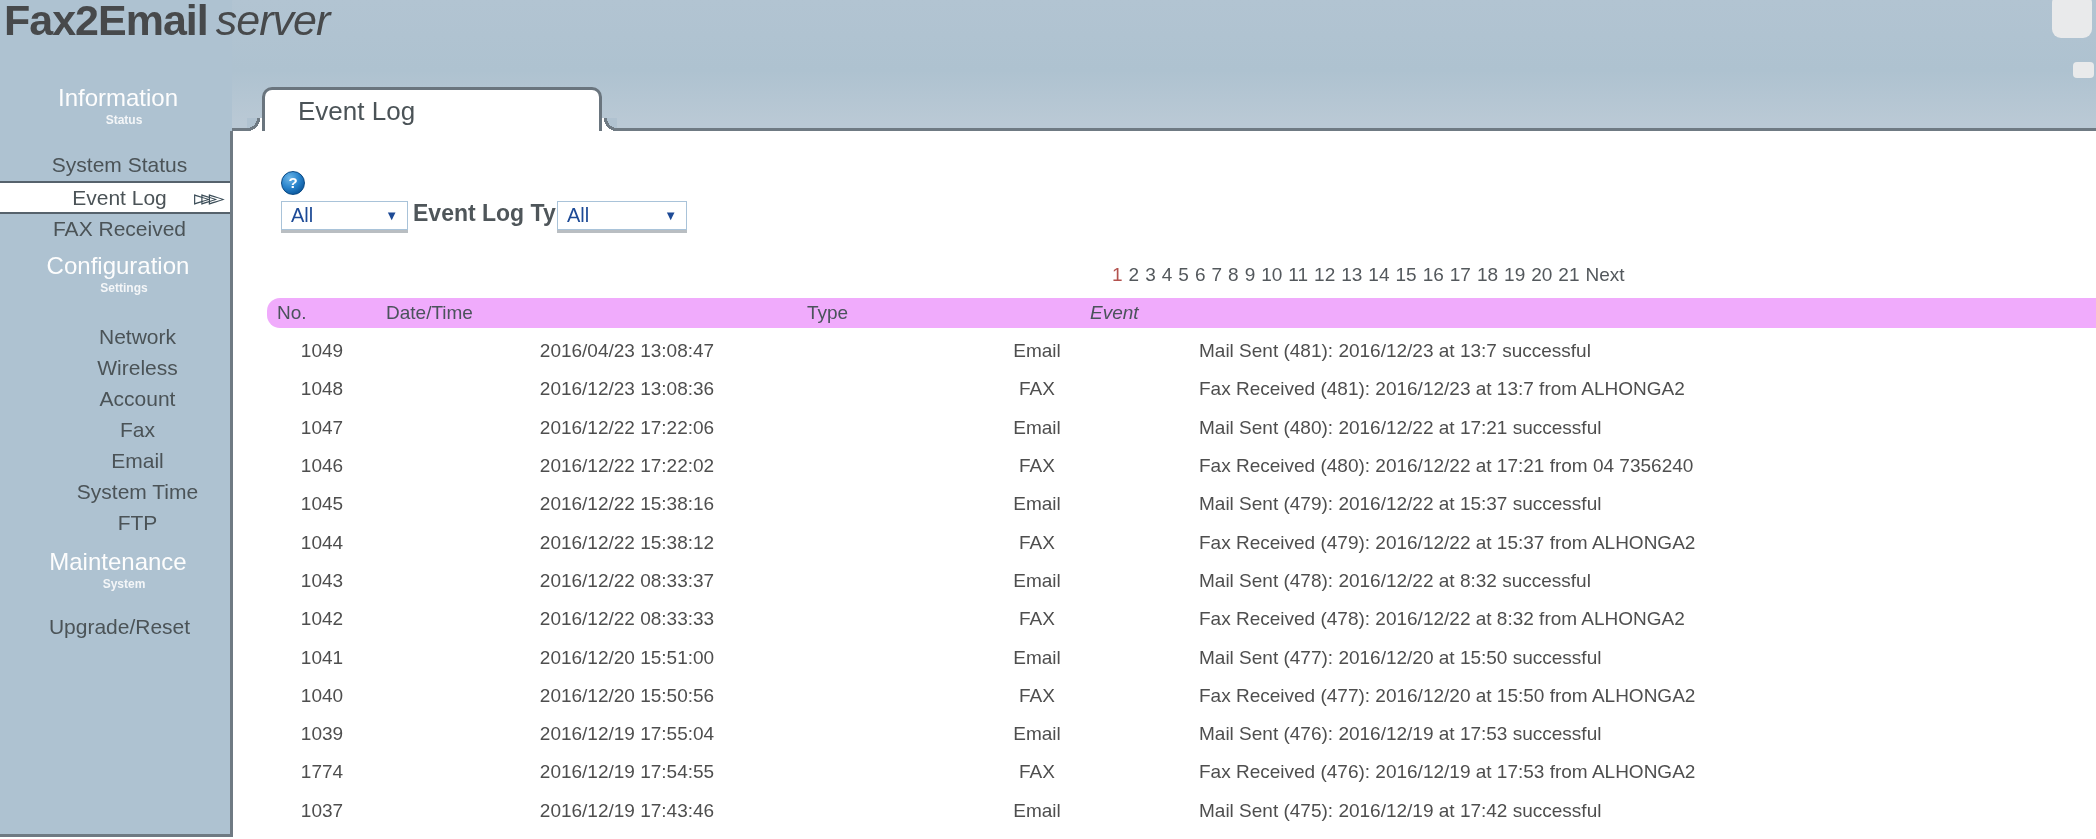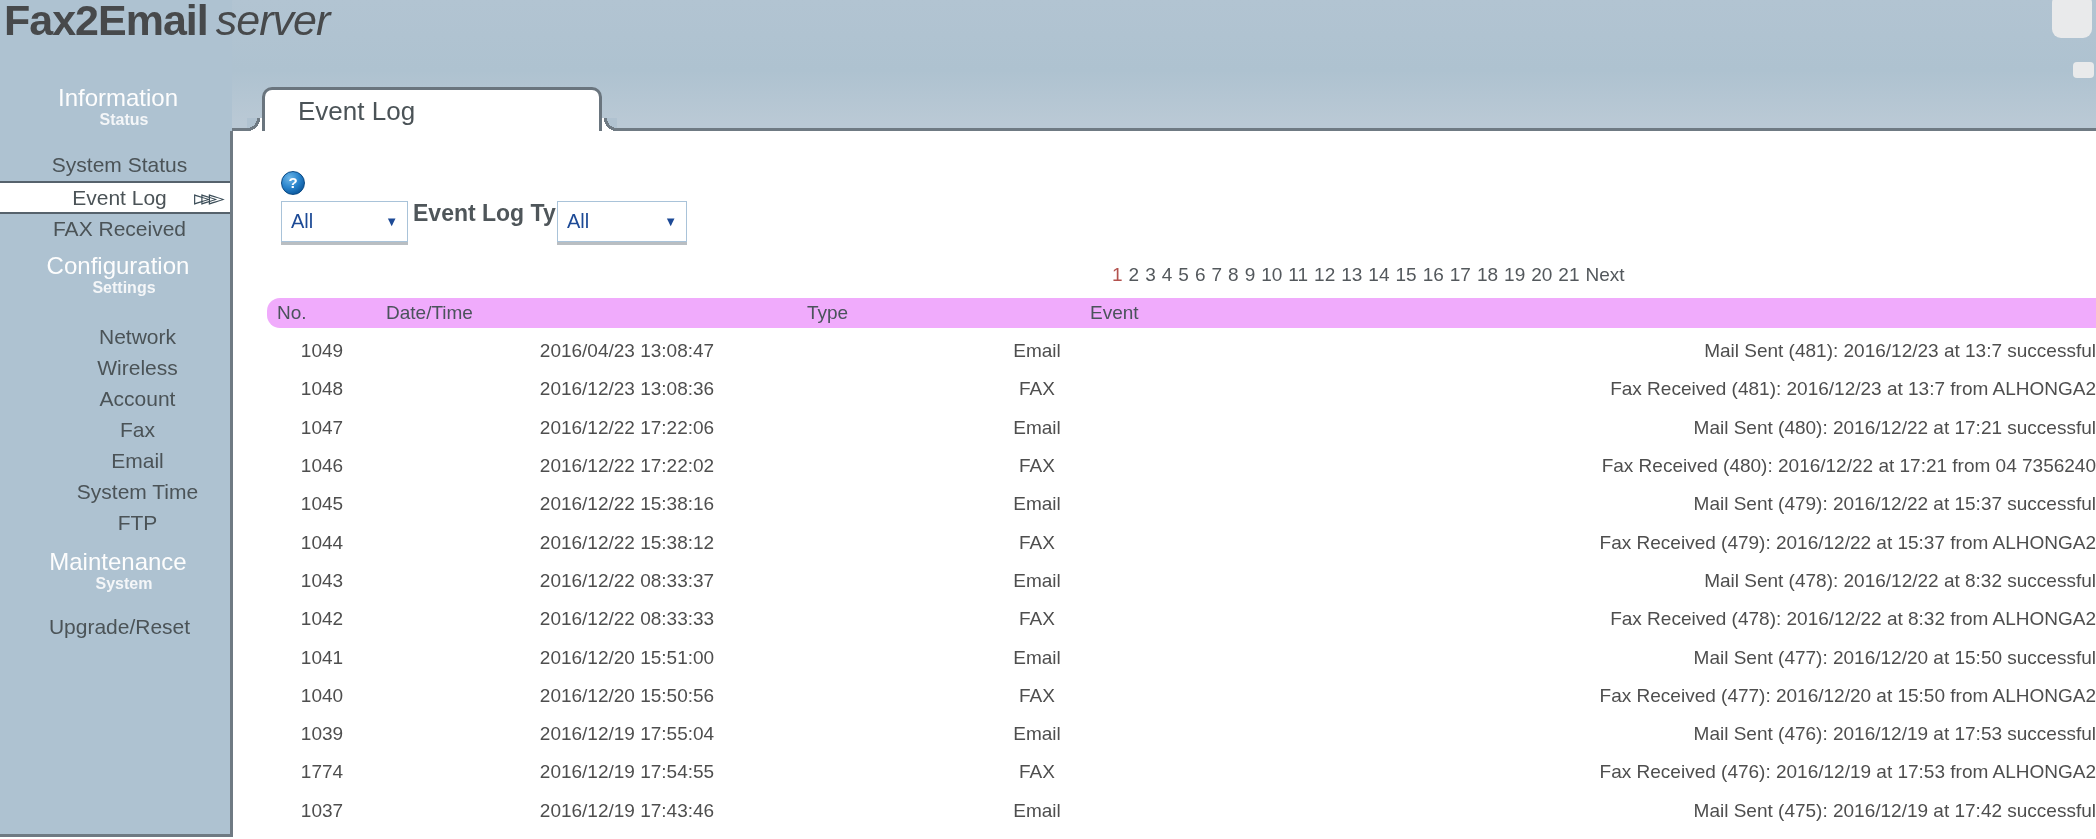--- a/index.html
+++ b/index.html
@@ -19,21 +19,21 @@
   .logo .i { font-style:italic; font-weight:500; margin-left:8px; }
 
   
   .sidebar { position:absolute; left:0; top:0; width:232px; height:837px;
              background:#aec2d1; border-bottom:3px solid #6f7a83; z-index:20; }
   .sidebar-right-border { position:absolute; left:230px; top:131px; width:3px;
              height:706px; background:#6f7a83; z-index:21; }
   .side-sec { position:absolute; left:0; width:232px;text-align:center; }
   .sec-0 { top:84px; } .sec-1 { top:252px; } .sec-2 { top:548px; }
   .side-title { color:#fdfdfd; font-size:24px; font-weight:500; line-height:28px; padding-left:4px; }
-  .side-subtitle { color:#f4f6f8; font-size:16px; font-weight:bold; line-height:16px; padding-left:16px; }
+  .side-subtitle { color:#f4f6f8; font-size:12px; font-weight:bold; line-height:16px; padding-left:16px; }
   .side-items-0 { margin-top:22px; } .side-items-1 { margin-top:26px;margin-left:36px; } .side-items-2 { margin-top:20px; }
   .nav-item { position:relative; height:31px; line-height:30px; font-size:21px;
               color:#4b5357; padding-left:7px; cursor:pointer; }
   .nav-item.selected { background:#fff; border-top:2px solid #56626c;
               border-bottom:2px solid #56626c; height:33px; line-height:29px; z-index:22; }
   .nav-arrow { position:absolute; right:16px; top:0; letter-spacing:-0.42em;
                font-size:21px; color:#3a4c57; }
 
   
   .tab { position:absolute; left:262px; top:87px; width:340px; height:44px;
@@ -45,47 +45,47 @@
   .tab::before { left:-18px;
          background:radial-gradient(circle 13px at 0 0, #b0c2d0 0 10px, #6f7a83 10px 13px, #fff 13px); }
   .tab::after { right:-18px;
          background:radial-gradient(circle 13px at 100% 0, #b0c2d0 0 10px, #6f7a83 10px 13px, #fff 13px); }
 
   
   .help-icon { position:absolute; left:281px; top:171px; width:24px; height:24px;
          border-radius:50%; border:1px solid #0b4a85; color:#fff; font-weight:bold;
          font-size:15px; text-align:center; line-height:22px; cursor:pointer; z-index:5;
          background:radial-gradient(circle at 35% 28%, #6db6e8 0%, #2a84cc 45%, #0d5ba0 78%, #0a4f8e 100%); }
-  .select { position:absolute; top:201px; height:41px; background:#fff;
+  .select { position:absolute; top:201px; height:29px; background:#fff;
          border:1px solid #a9c3d9; color:#1d4a96; font-size:20px; line-height:27px;
          padding:0 9px; display:flex; justify-content:space-between; align-items:center;
          cursor:pointer; box-shadow:0 3px 0 0 rgba(100,110,120,0.45); z-index:5; }
   .select .caret { font-size:13px; color:#1d4a96; }
   .select-1 { left:281px; width:127px; }
   .select-2 { left:557px; width:130px; }
   .filter-label { position:absolute; left:413px; top:200px; font-size:23px;
          font-weight:bold; color:#4f565a; z-index:5; }
 
   
   .pagination { position:absolute; left:1112px; top:264px; display:flex; gap:6px;
          font-size:19px; color:#53585c; z-index:5; }
   .pagination span { cursor:pointer; }
   .pagination .current { color:#b3524e; }
 
   
   .thead { position:absolute; left:267px; top:298px; width:1829px; height:30px;
          background:#f0abfc; border-radius:13px 0 0 13px; z-index:5; }
   .thead span { position:absolute; top:0; font-size:19px; color:#4a535b; line-height:30px; }
-  .th-no { left:10px; } .th-datetime { left:119px; } .th-type { left:540px; } .th-event { left:823px; }
+  .th-no { left:10px; } .th-datetime { left:119px; } .th-type { left:540px; } .th-event { left:823px;font-style:italic; }
 
   .tbody { position:absolute; left:267px; top:332px; width:1829px; z-index:5; }
   .trow { display:grid; grid-template-columns:110px 500px 320px 1fr; height:38.3px;
          align-items:center; font-size:19px; color:#4e4e4e; }
   .cell-no, .cell-datetime, .cell-type { text-align:center; }
-  .cell-event { text-align:right; padding-left:2px; }
+  .cell-event { text-align:left; padding-left:2px; }
 
   
   .sb-thumb-1 { position:absolute; left:2052px; top:-6px; width:40px; height:44px;
          background:#e9eaeb; border-radius:9px; z-index:25; }
   .sb-thumb-2 { position:absolute; left:2073px; top:62px; width:21px; height:16px;
          background:#e9eaeb; border-radius:4px; z-index:25; }
 </style>
 </head>
 <body>
 

